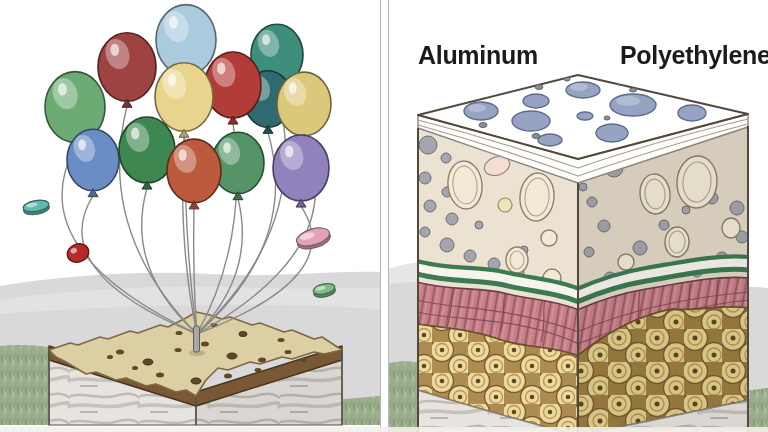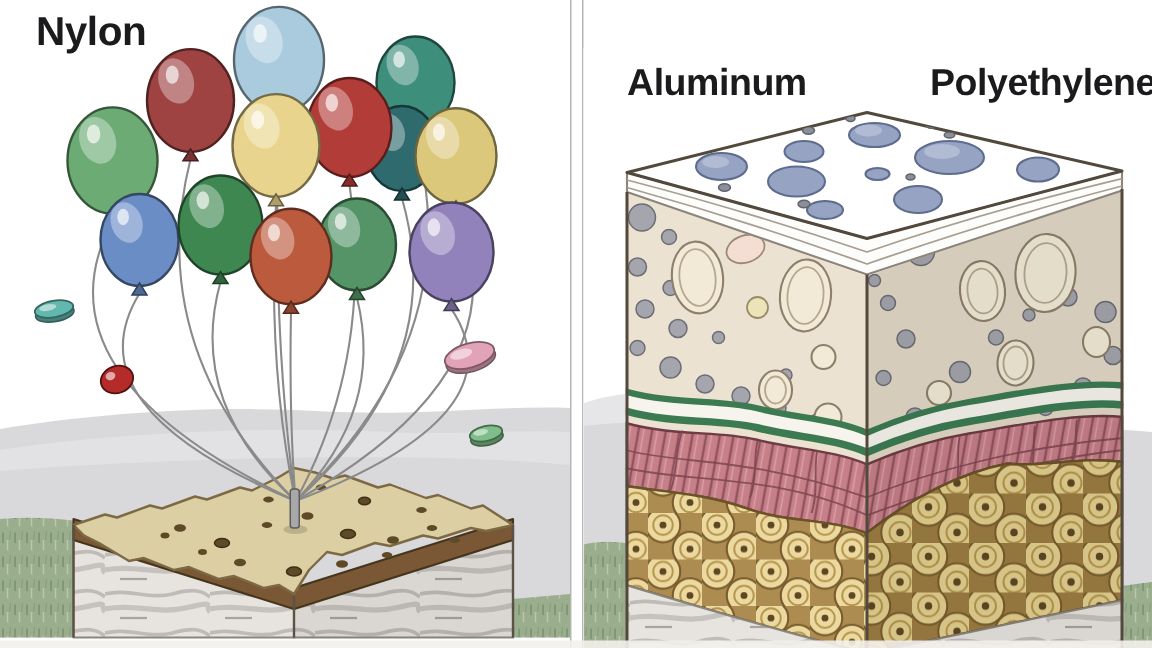--- a/index.html
+++ b/index.html
@@ -238,21 +238,20 @@
             <ellipse cx="313" cy="237" rx="17" ry="8" fill="#e2a2b8" stroke="rgb(124,89,101)" stroke-width="1.2"></ellipse>
             <ellipse cx="307.9" cy="234.6" rx="7.65" ry="3.2" fill="#ffffff" opacity="0.5"></ellipse>
           </g>
           <g transform="rotate(-12 324 289)">
             <ellipse cx="324" cy="292" rx="11" ry="5" fill="rgb(89,133,97)" stroke="rgb(64,95,69)" stroke-width="1"></ellipse>
             <ellipse cx="324" cy="289" rx="11" ry="5" fill="#7fbe8a" stroke="rgb(70,105,76)" stroke-width="1.2"></ellipse>
             <ellipse cx="320.7" cy="287.5" rx="4.95" ry="2" fill="#ffffff" opacity="0.5"></ellipse>
           </g>
         </g>
     </svg>
-    <div class="lbl nylon">Nylon</div>
   </div>
 
   <div class="divider"></div>
 
   <div class="panel right">
     <svg width="379" height="432" viewBox="389 0 379 432">
       <defs>
         <clipPath id="faceLClip">
             <polygon points="417,96 578,152 578,425 417,425"></polygon>
           </clipPath>

